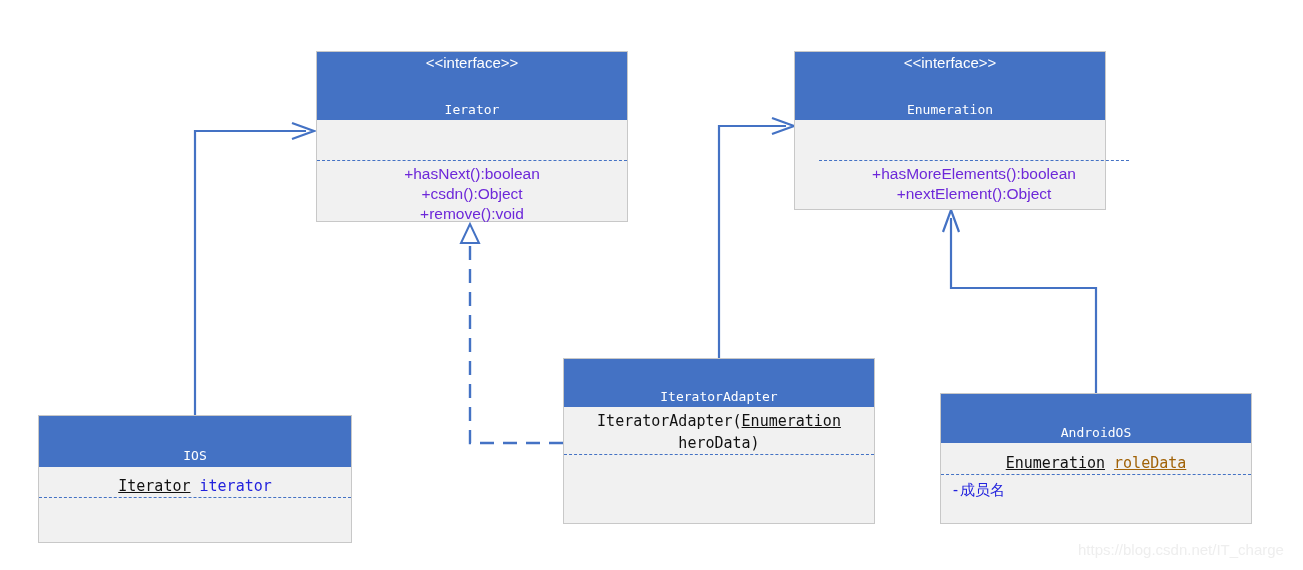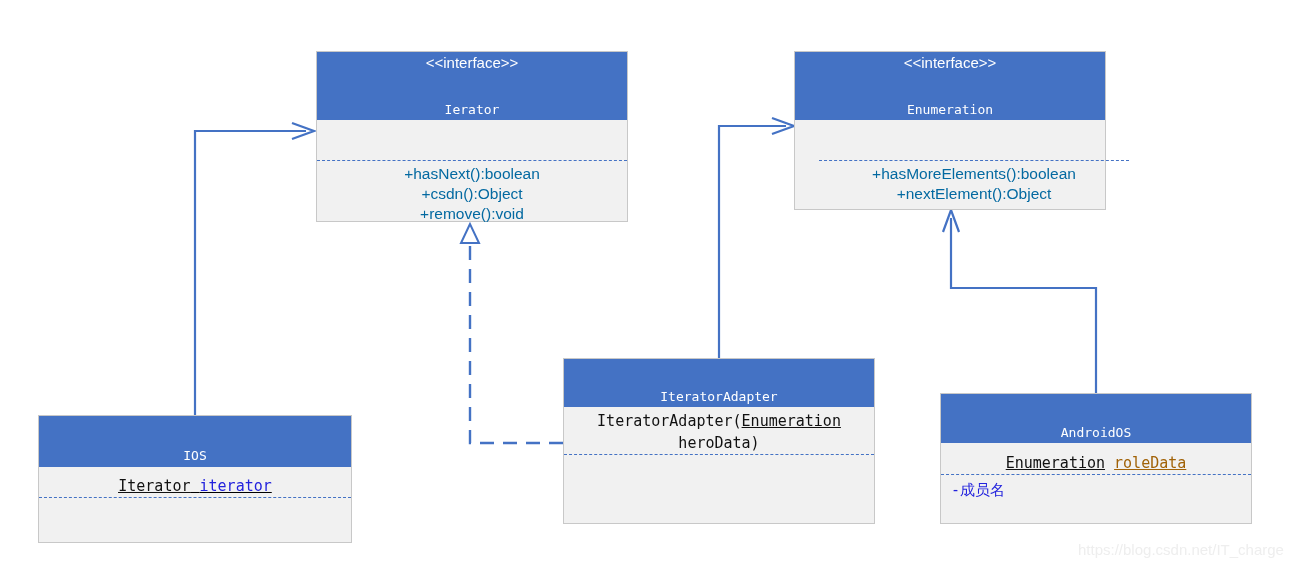--- a/index.html
+++ b/index.html
@@ -74,21 +74,21 @@
   .sep {
     border-top: 1px dashed #4472C4;
     margin: 0;
     width: 100%;
     height: 0;
   }
   .meth-line {
     font-family: "Liberation Sans", sans-serif;
     font-size: 15.5px;
     line-height: 20px;
-    color: #0369a1;
+    color: #6d28d9;
     text-align: center;
     white-space: pre;
   }
   .mono-line {
     font-family: "DejaVu Sans Mono", monospace;
     font-size: 15px;
     line-height: 22px;
     color: #111111;
     text-align: center;
     white-space: pre-wrap;
@@ -192,21 +192,21 @@
       <div class="compartment" style="padding-top:4px;">
         <div class="mono-line left blue">-成员名</div>
       </div>
     </div>
   </div>
 
   <div class="uml-box" style="left:38px; top:415px; width:314px; height:128px;">
     <div class="uml-header" style="height:51px;">
       <div class="cls-name white">IOS</div>
     </div>
-    <div class="uml-body" style="height:75px;text-decoration:underline;">
+    <div class="uml-body" style="height:75px;">
       <div class="compartment" style="padding-top:8px;">
         <div class="mono-line"><span class="u">Iterator</span> <span class="blue">iterator</span></div>
       </div>
       <div class="sep"></div>
       <div class="compartment"></div>
     </div>
   </div>
 
   <div class="watermark" style="left:1078px; top:541px;">https://blog.csdn.net/IT_charge</div>
 

